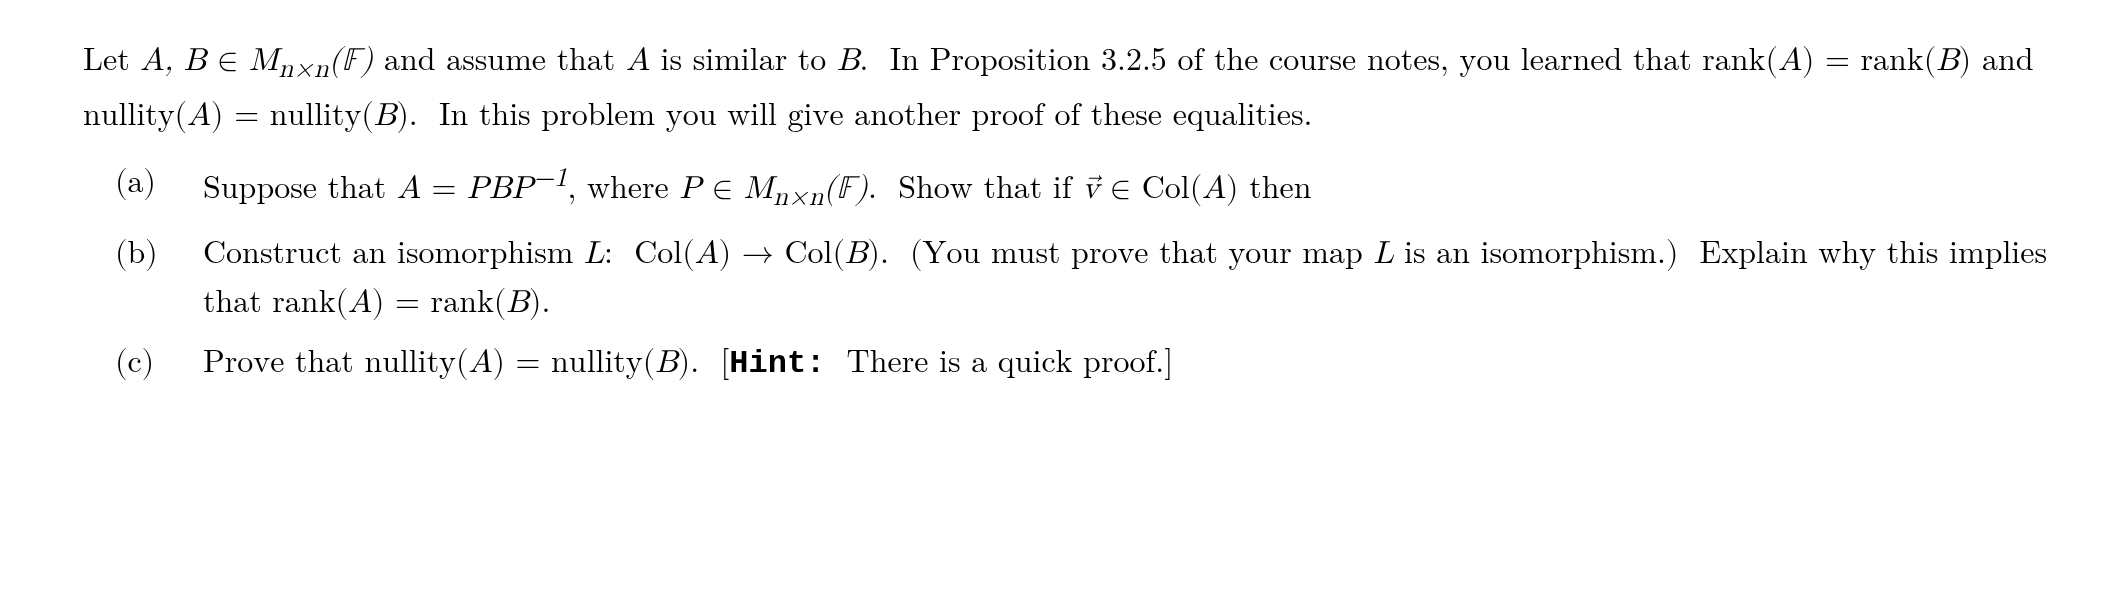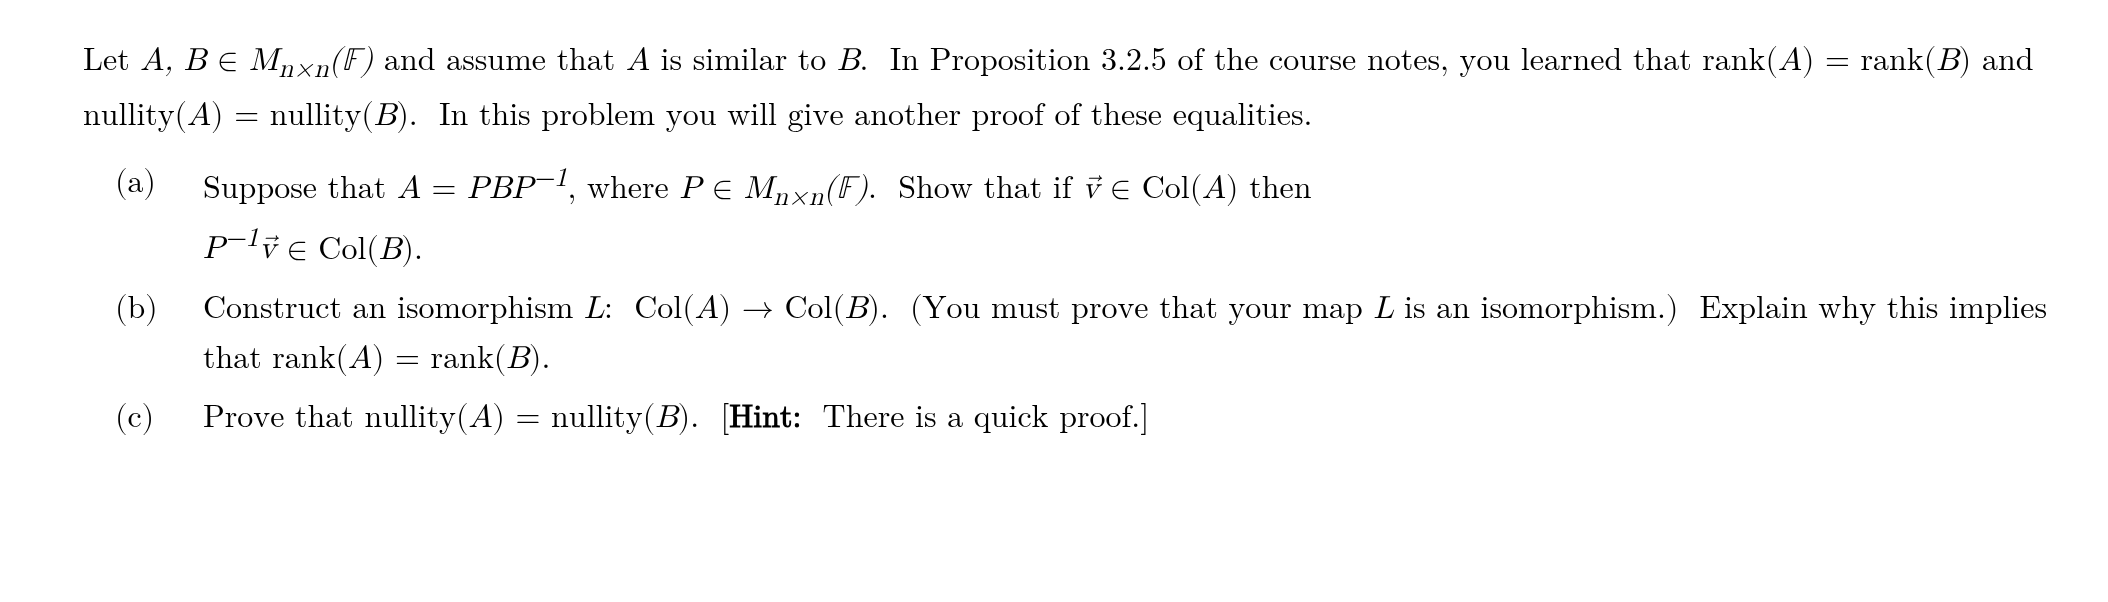--- a/index.html
+++ b/index.html
@@ -57,38 +57,38 @@
     }
 
     
     .math {
       font-style: italic;
       font-family: "Computer Modern Math", "Latin Modern Math", Georgia, serif;
     }
 
     .hint-bold {
       font-weight: bold;
+      font-family: Liberation Mono, monospace;
     }
   </style>
 </head>
 <body>
 
 <div class="page">
 
   <p class="intro-paragraph">
     Let <span class="math"><i>A</i>, <i>B</i></span> ∈ <span class="math"><i>M</i><sub><i>n</i>×<i>n</i></sub>(𝔽)</span> and assume that <span class="math"><i>A</i></span> is similar to <span class="math"><i>B</i></span>.&nbsp; In Proposition 3.2.5 of the course notes, you learned that rank(<span class="math"><i>A</i></span>) = rank(<span class="math"><i>B</i></span>) and nullity(<span class="math"><i>A</i></span>) = nullity(<span class="math"><i>B</i></span>).&nbsp; In this problem you will give another proof of these equalities.
   </p>
 
   <ul class="parts-list">
 
     <li class="part-item">
       <span class="part-label">(a)</span>
       <div class="part-content">
         Suppose that <span class="math"><i>A</i></span> = <span class="math"><i>PBP</i><sup>−1</sup></span>, where <span class="math"><i>P</i></span> ∈ <span class="math"><i>M</i><sub><i>n</i>×<i>n</i></sub>(𝔽)</span>.&nbsp; Show that if <span class="math"><i>v⃗</i></span> ∈ Col(<span class="math"><i>A</i></span>) then<br>
-        <span style="display:inline-block; padding-left: 0px;"><span class="math"><i>P</i><sup>−1</sup><i>v⃗</i></span> ∈ Col(<span class="math"><i>B</i></span>).</span>
       </div>
     </li>
 
     <li class="part-item">
       <span class="part-label">(b)</span>
       <div class="part-content">
         Construct an isomorphism <span class="math"><i>L</i></span>:&nbsp; Col(<span class="math"><i>A</i></span>) → Col(<span class="math"><i>B</i></span>).&nbsp; (You must prove that your map <span class="math"><i>L</i></span> is an isomorphism.)&nbsp; Explain why this implies that rank(<span class="math"><i>A</i></span>) = rank(<span class="math"><i>B</i></span>).
       </div>
     </li>
 

